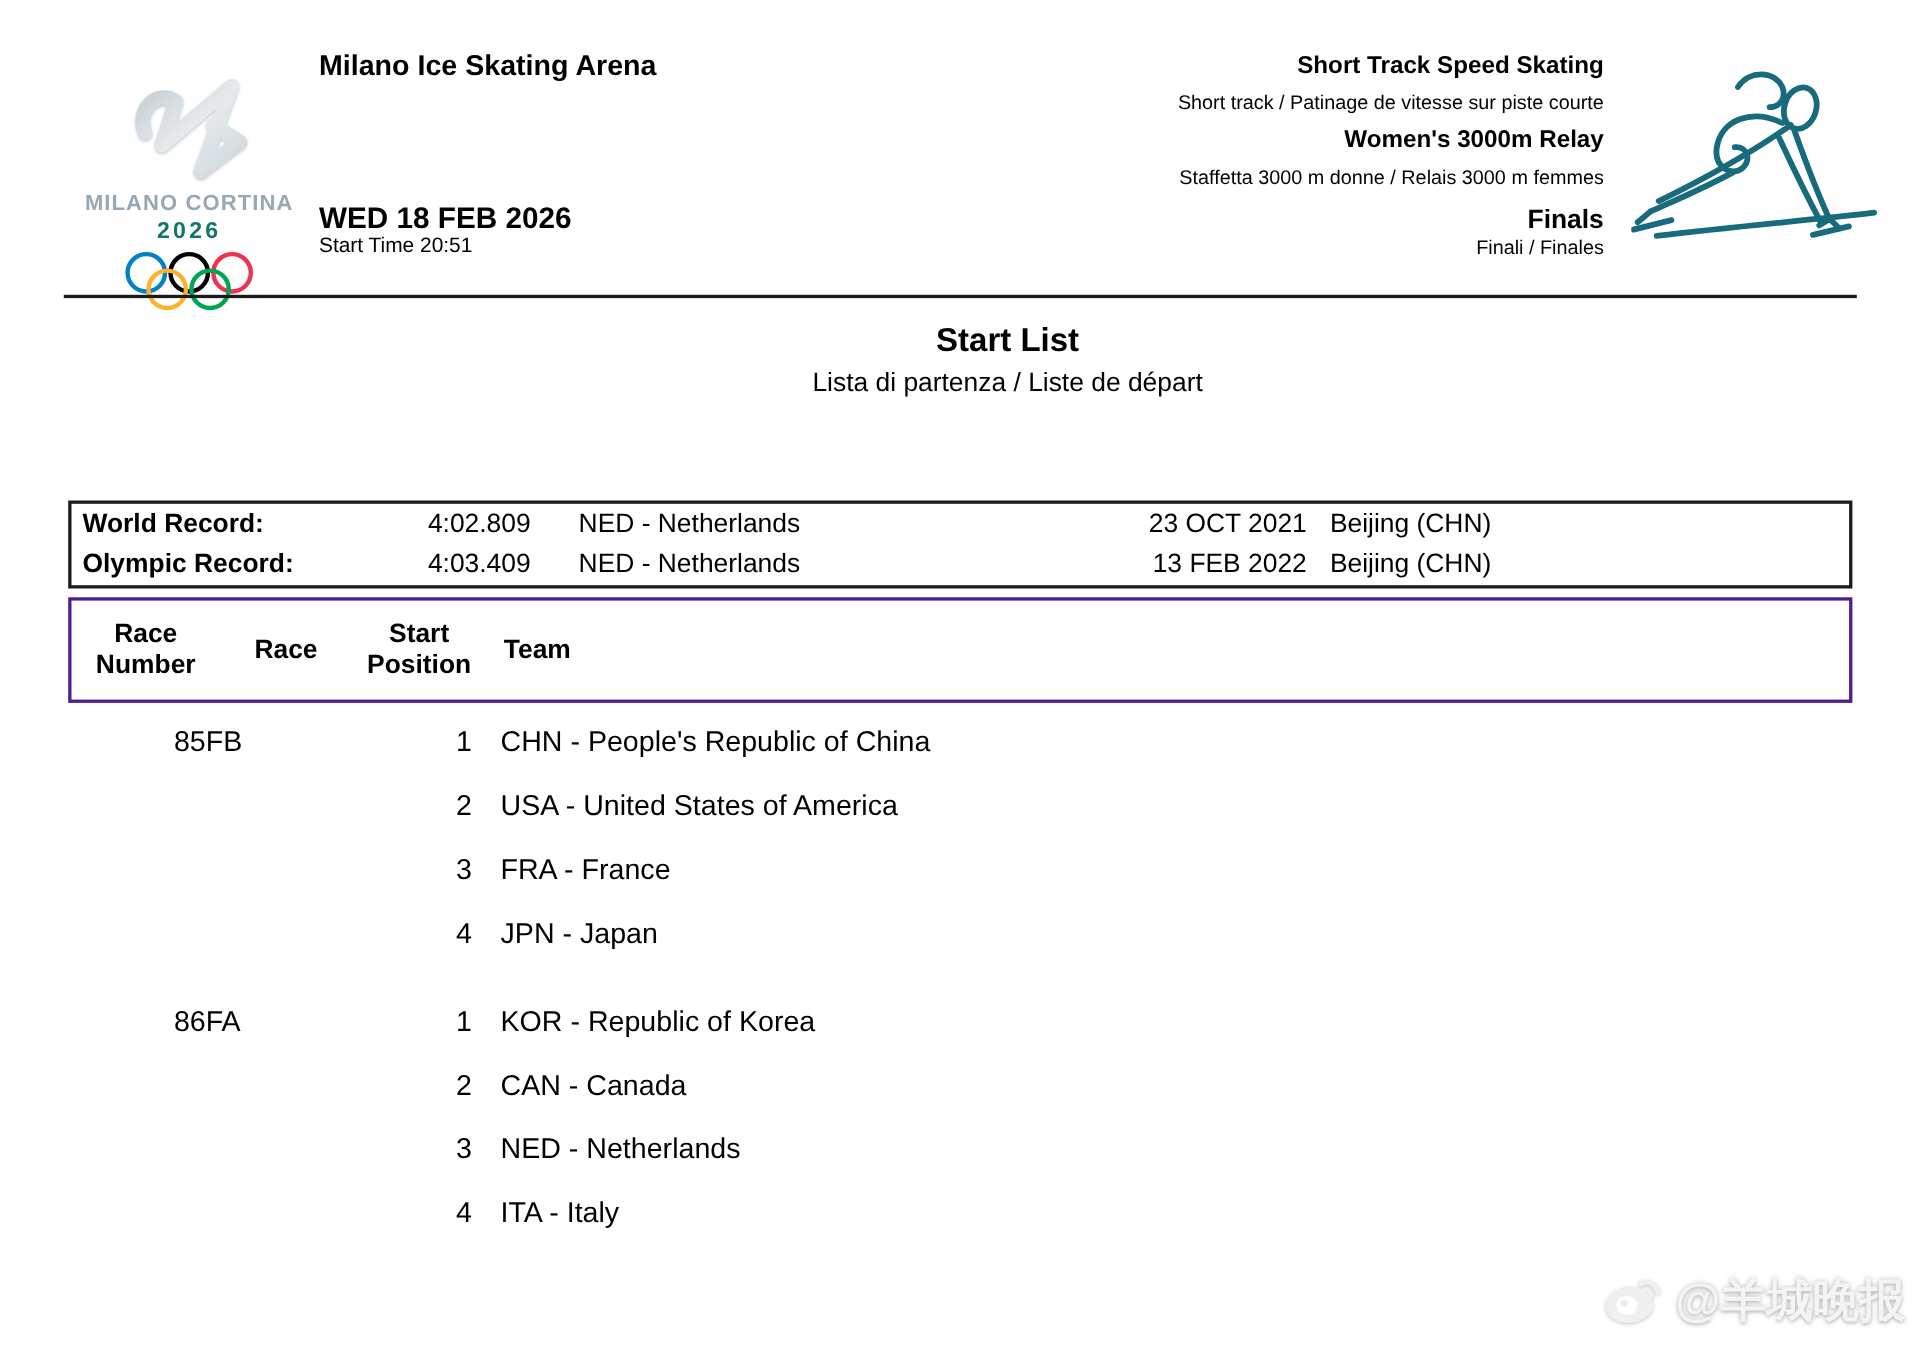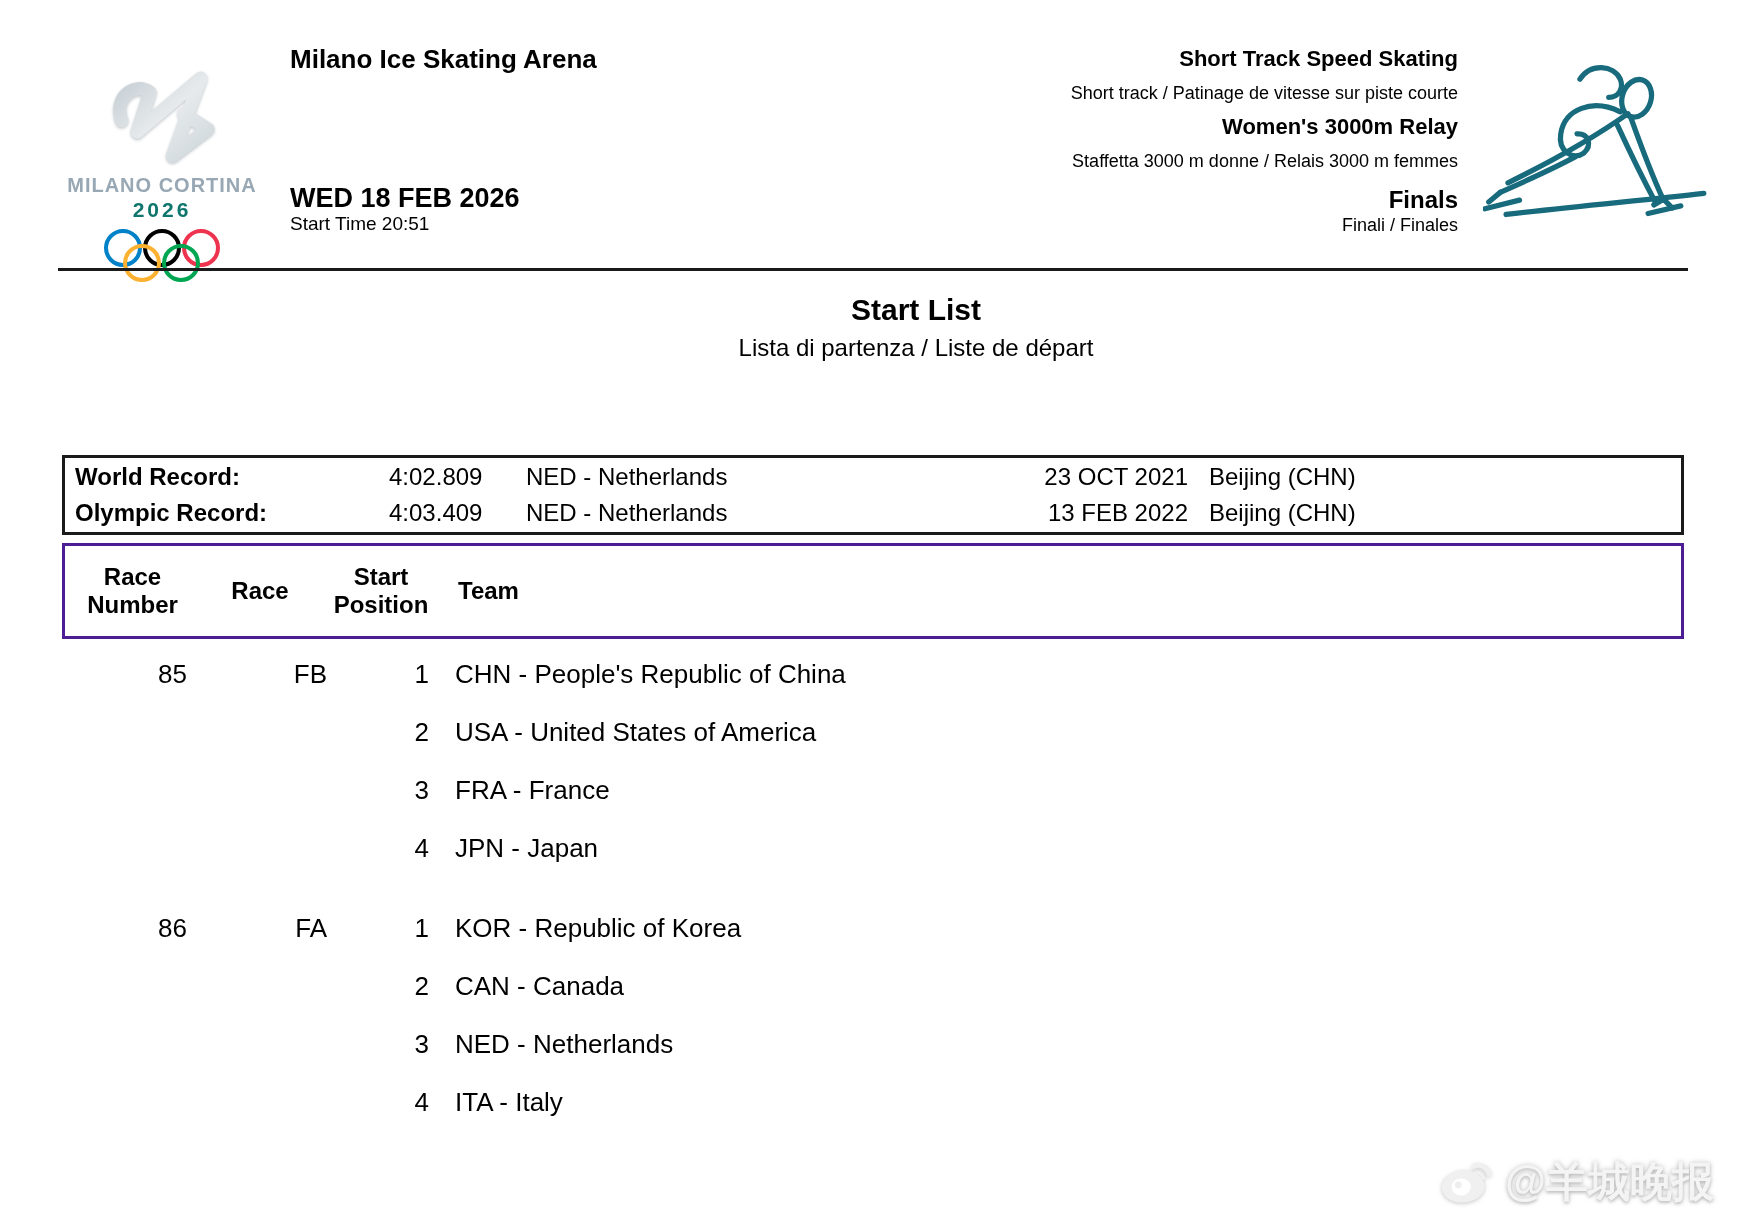--- a/index.html
+++ b/index.html
@@ -3,21 +3,21 @@
 <meta charset="utf-8">
 <style>
   html,body { margin:0; padding:0; background:#ffffff; }
   .page {
     position:relative; width:1740px; height:1224px; background:#ffffff;
     font-family:"Liberation Sans","DejaVu Sans",sans-serif; color:#000;
     overflow:hidden;
   }
 
   
-  .logo-block { position:absolute; left:62px; top:36px; width:200px; text-align:center; }
+  .logo-block { position:absolute; left:72px; top:36px; width:200px; text-align:center; }
   .logo-glyph { display:block; margin:18px auto 0 auto; }
   .logo-wordmark { margin-top:8px; font-size:20px; font-weight:bold; letter-spacing:1px; color:#97a7b4; white-space:nowrap; }
   .logo-year { margin-top:1px; font-size:21px; font-weight:bold; letter-spacing:3px; color:#0f766e; }
   .logo-rings { display:block; margin:5px auto 0 auto; }
 
   .venue { position:absolute; left:290px; top:44px; font-size:26px; font-weight:bold; }
   .datetime { position:absolute; left:290px; top:183px; }
   .date-line { font-size:27px; font-weight:bold; line-height:30px; }
   .start-time { font-size:19px; line-height:22px; }
 
@@ -54,26 +54,26 @@
   .h1 { text-align:center; }
   .h2 { text-align:center; }
   .h3 { text-align:center; }
   .h4 { text-align:left; padding-left:26px; }
 
   .rows { position:absolute; left:62px; top:645px; width:1622px; }
   .trow { display:grid; grid-template-columns:115px 140px 102px 1fr; padding-left:10px;
           height:58px; align-items:center; font-size:26px; }
   .trow.race-gap { margin-top:22px; }
   .trow .c1 { text-align:right; }
-  .trow .c2 { text-align:right; }
+  .trow .c2 { text-align:left; }
   .trow .c3 { text-align:right; }
   .trow .c4 { text-align:left; padding-left:26px; white-space:nowrap; }
 
   
-  .watermark { position:absolute; right:26px; bottom:14px; display:flex; align-items:center; gap:10px; }
+  .watermark { position:absolute; right:8px; bottom:14px; display:flex; align-items:center; gap:10px; }
   .wm-text { font-size:42px; font-weight:bold; color:#f4f4f4;
              text-shadow:0 0 5px rgba(160,160,160,0.65), 0 2px 3px rgba(165,165,165,0.5); white-space:nowrap; }
   .wm-icon { filter:drop-shadow(0 1px 2px rgba(160,160,160,0.6)); }
 </style>
 </head>
 <body>
 
 <div class="page">
 
   <div class="logo-block">

